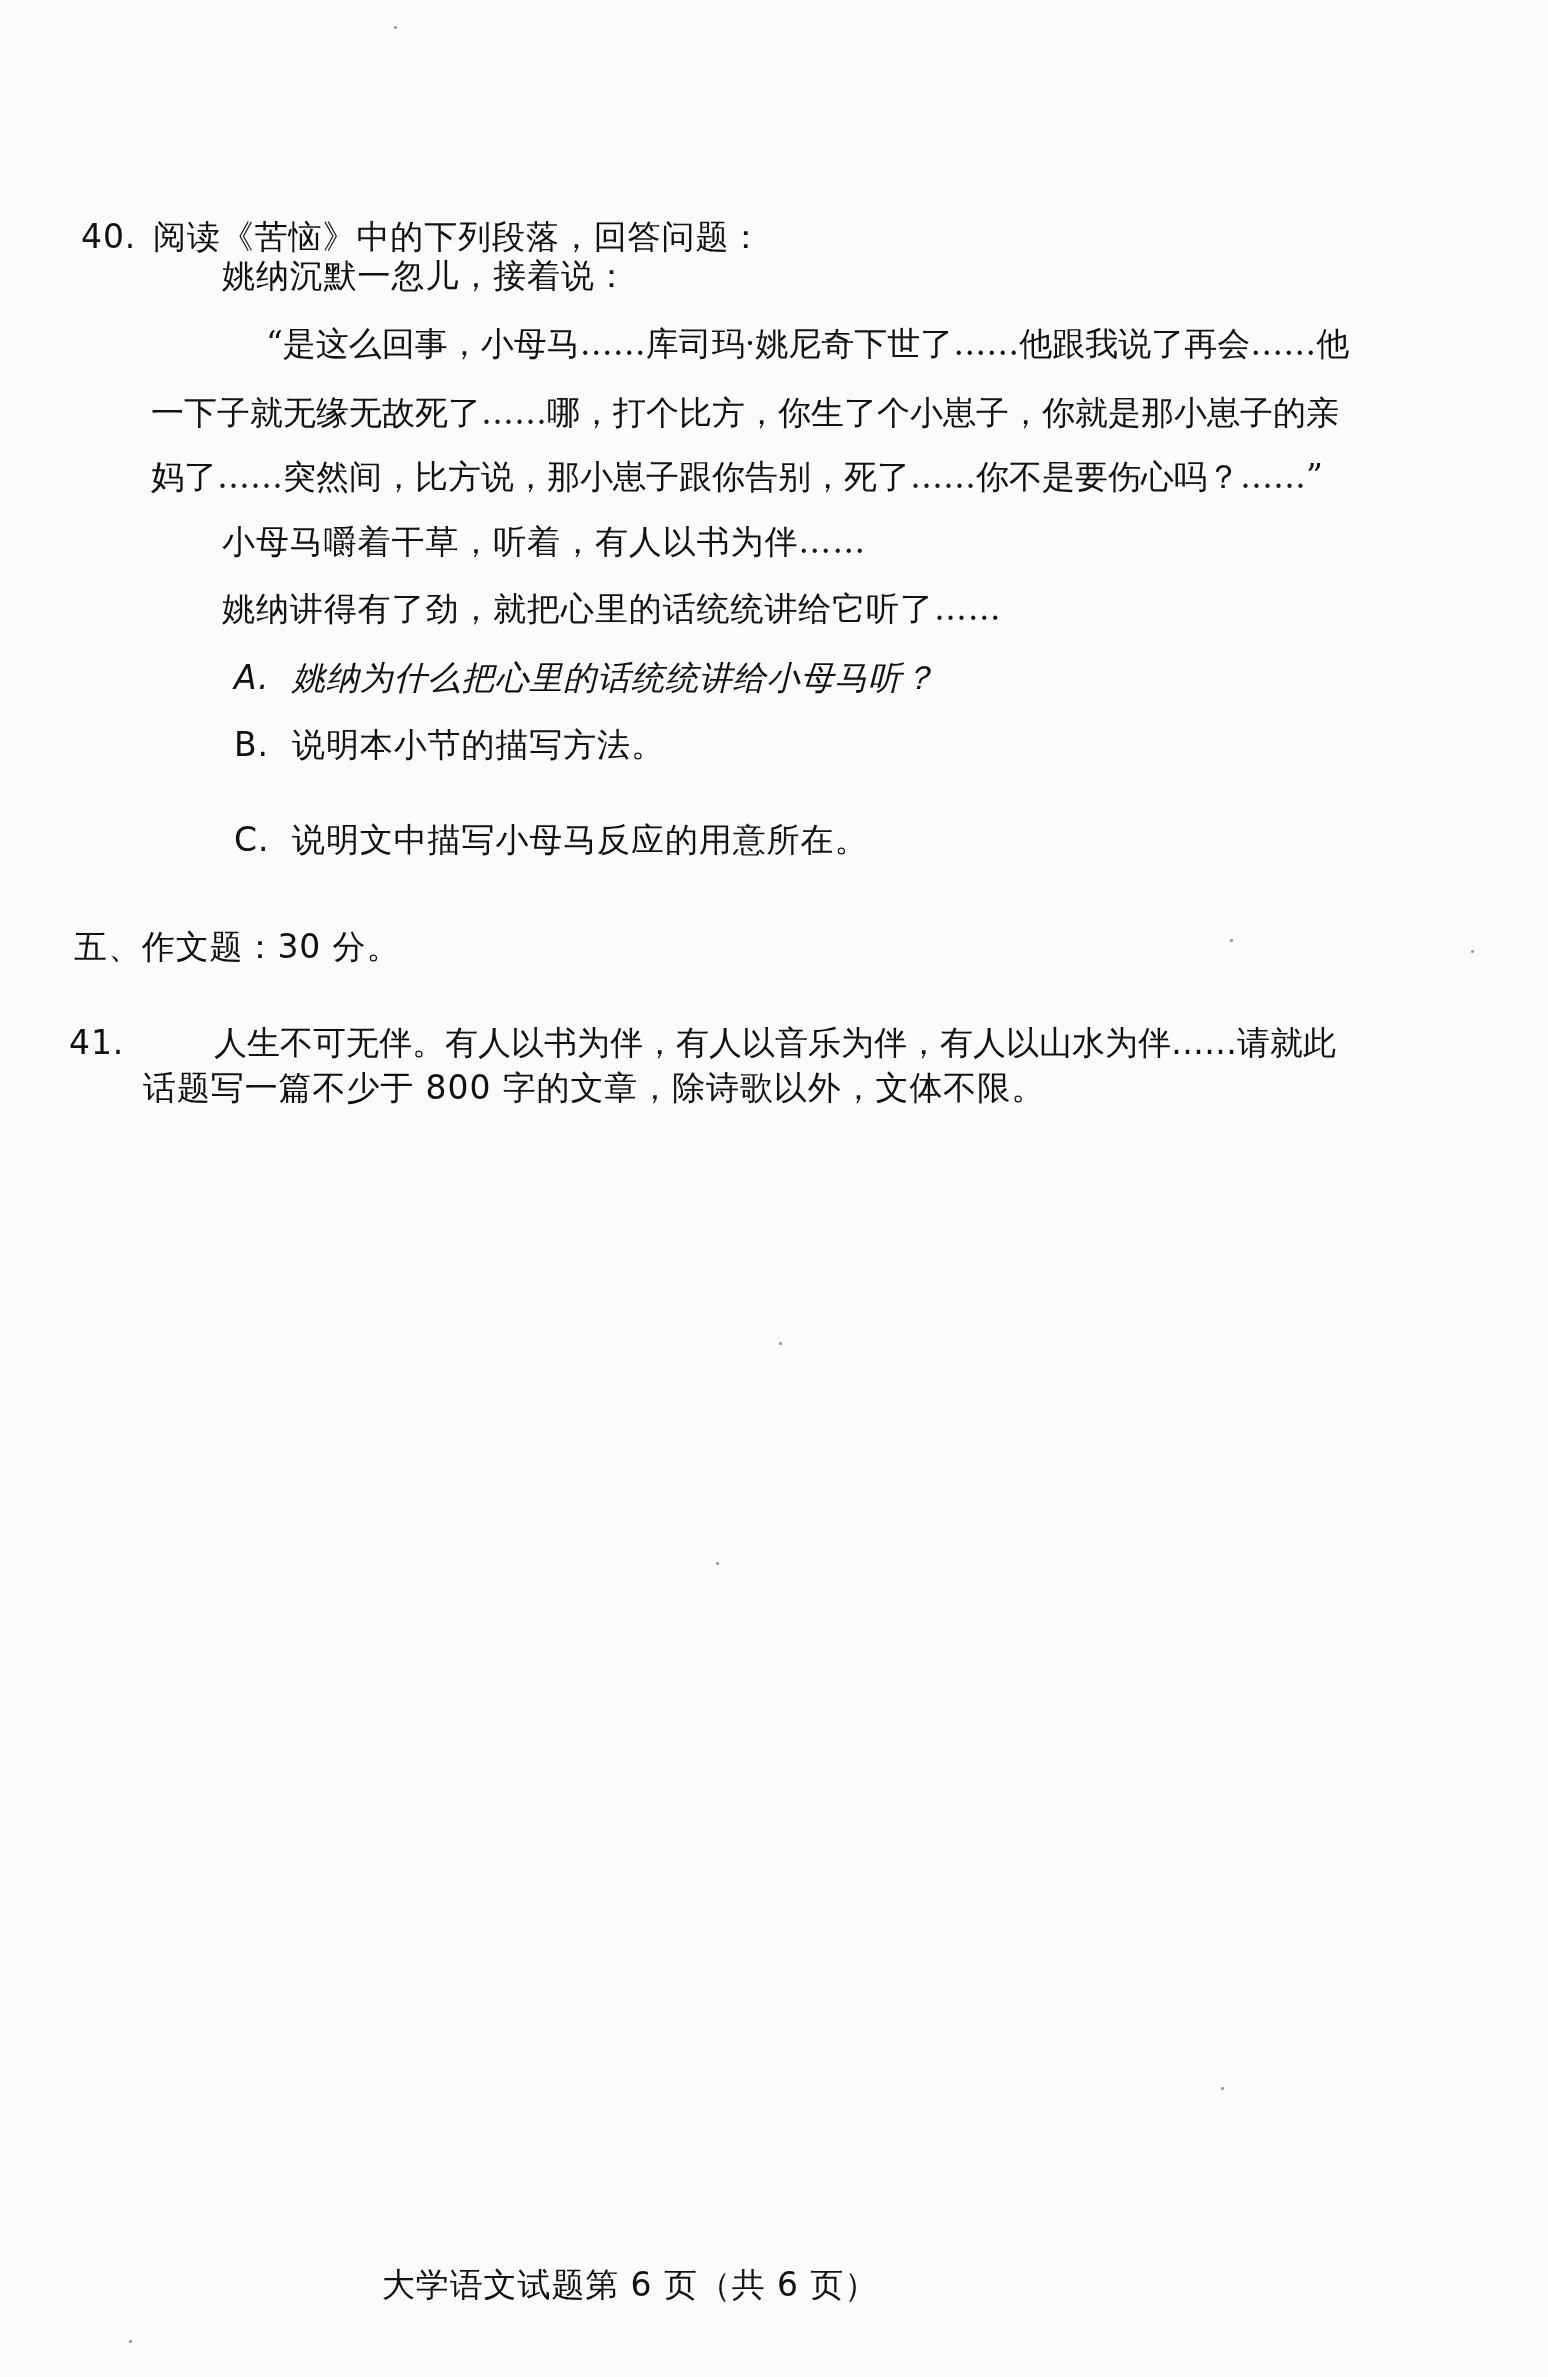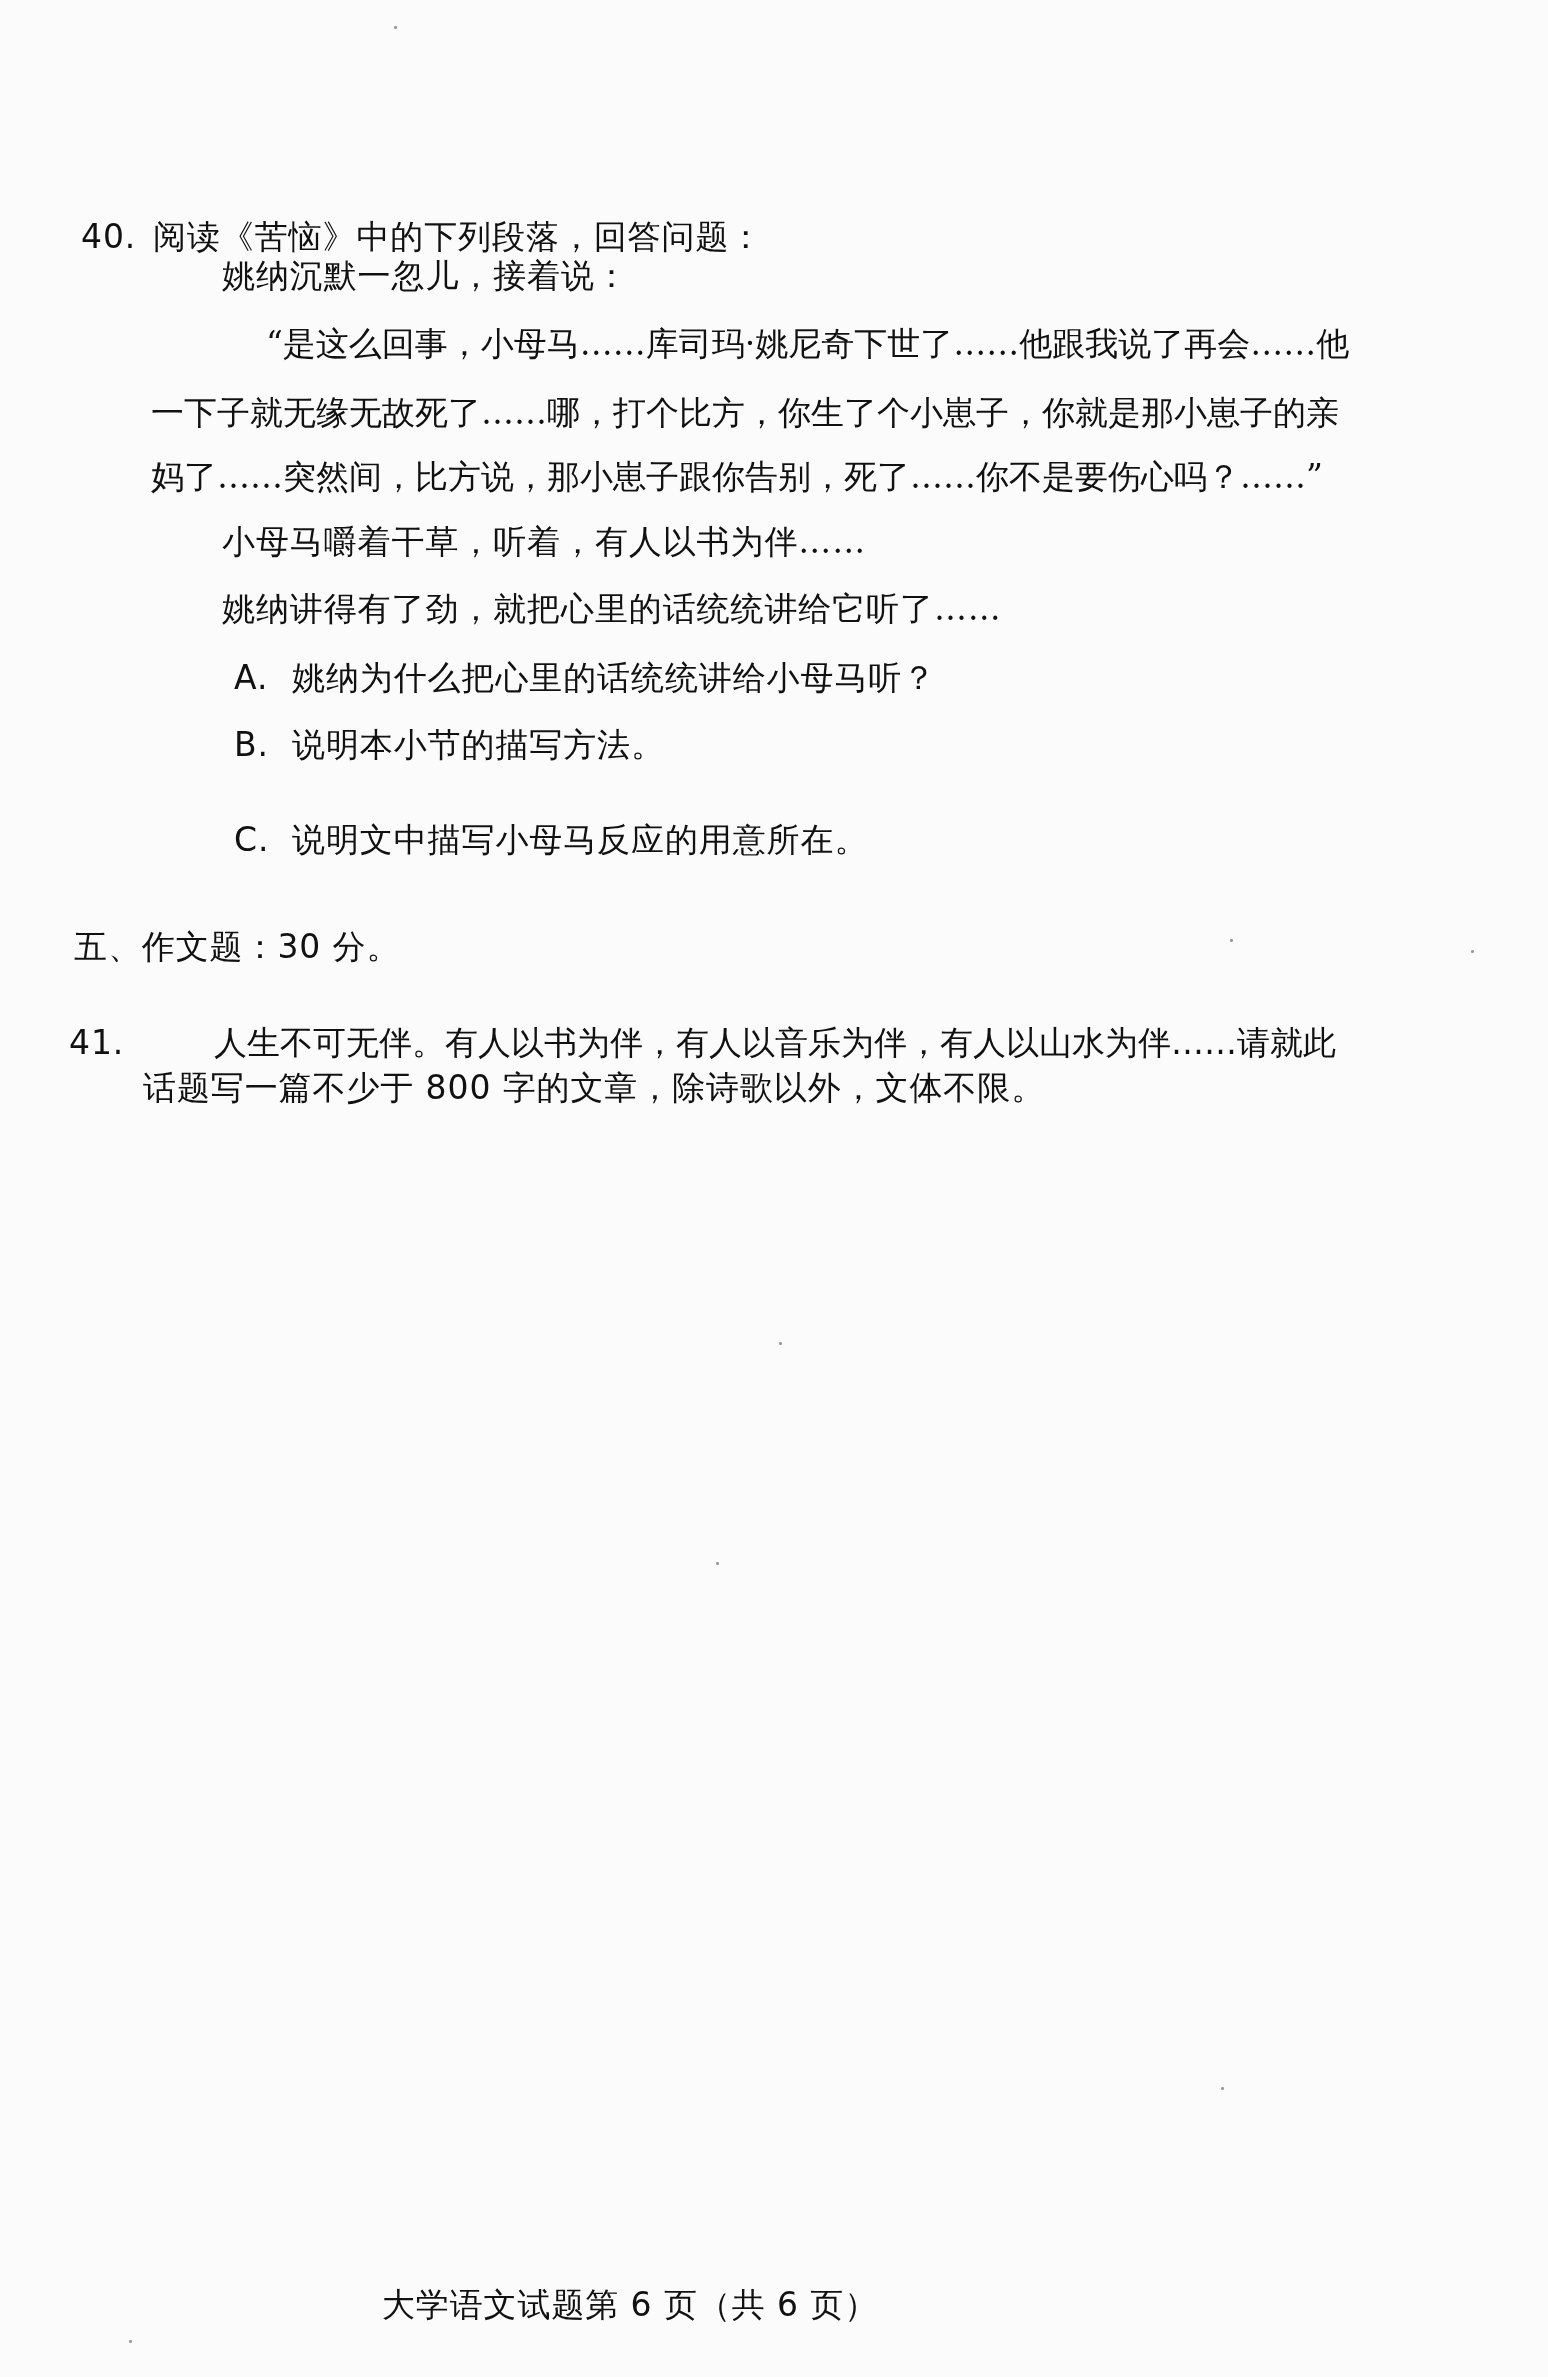--- a/index.html
+++ b/index.html
@@ -33,21 +33,20 @@
     .footer {
       position: absolute;
       left: 0;
       width: 1260px;
       text-align: center;
       top: 2264px;
       font-size: 33px;
       line-height: 41px;
       letter-spacing: 0.9px;
       font-family: "DejaVu Sans", sans-serif;
-      margin-top: 20px;
     }
     .speck {
       position: absolute;
       width: 2.6px;
       height: 2.6px;
       background: #999;
       border-radius: 50%;
     }
   </style>
 </head>
@@ -57,21 +56,21 @@
   <span class="q-num" style="width:72px;">40.</span><span>阅读《苦恼》中的下列段落，回答问题：</span>
 </div>
 
 <div class="line kai" style="left:222px; top:255px;">姚纳沉默一忽儿，接着说：</div>
 <div class="line kai" style="left:239px; top:323px; letter-spacing:0px;margin-left:27px;">“是这么回事，小母马……库司玛·姚尼奇下世了……他跟我说了再会……他</div>
 <div class="line kai" style="left:151px; top:392px; letter-spacing:0px;">一下子就无缘无故死了……哪，打个比方，你生了个小崽子，你就是那小崽子的亲</div>
 <div class="line kai" style="left:151px; top:456px; letter-spacing:0px;">妈了……突然间，比方说，那小崽子跟你告别，死了……你不是要伤心吗？……”</div>
 <div class="line kai" style="left:222px; top:521px;">小母马嚼着干草，听着，有人以书为伴……</div>
 <div class="line kai" style="left:222px; top:588px;">姚纳讲得有了劲，就把心里的话统统讲给它听了……</div>
 
-<div class="line" style="left:234px; top:657px;">
+<div class="line" style="left:234px; top:657px;font-style:italic;">
   <span style="display:inline-block; width:58px;">A.</span><span>姚纳为什么把心里的话统统讲给小母马听？</span>
 </div>
 <div class="line" style="left:234px; top:724px;">
   <span style="display:inline-block; width:58px;">B.</span><span>说明本小节的描写方法。</span>
 </div>
 <div class="line" style="left:234px; top:791px;margin-top:28px;">
   <span style="display:inline-block; width:58px;">C.</span><span>说明文中描写小母马反应的用意所在。</span>
 </div>
 
 <div class="line" style="left:74px; top:926px;">五、作文题：30 分。</div>

